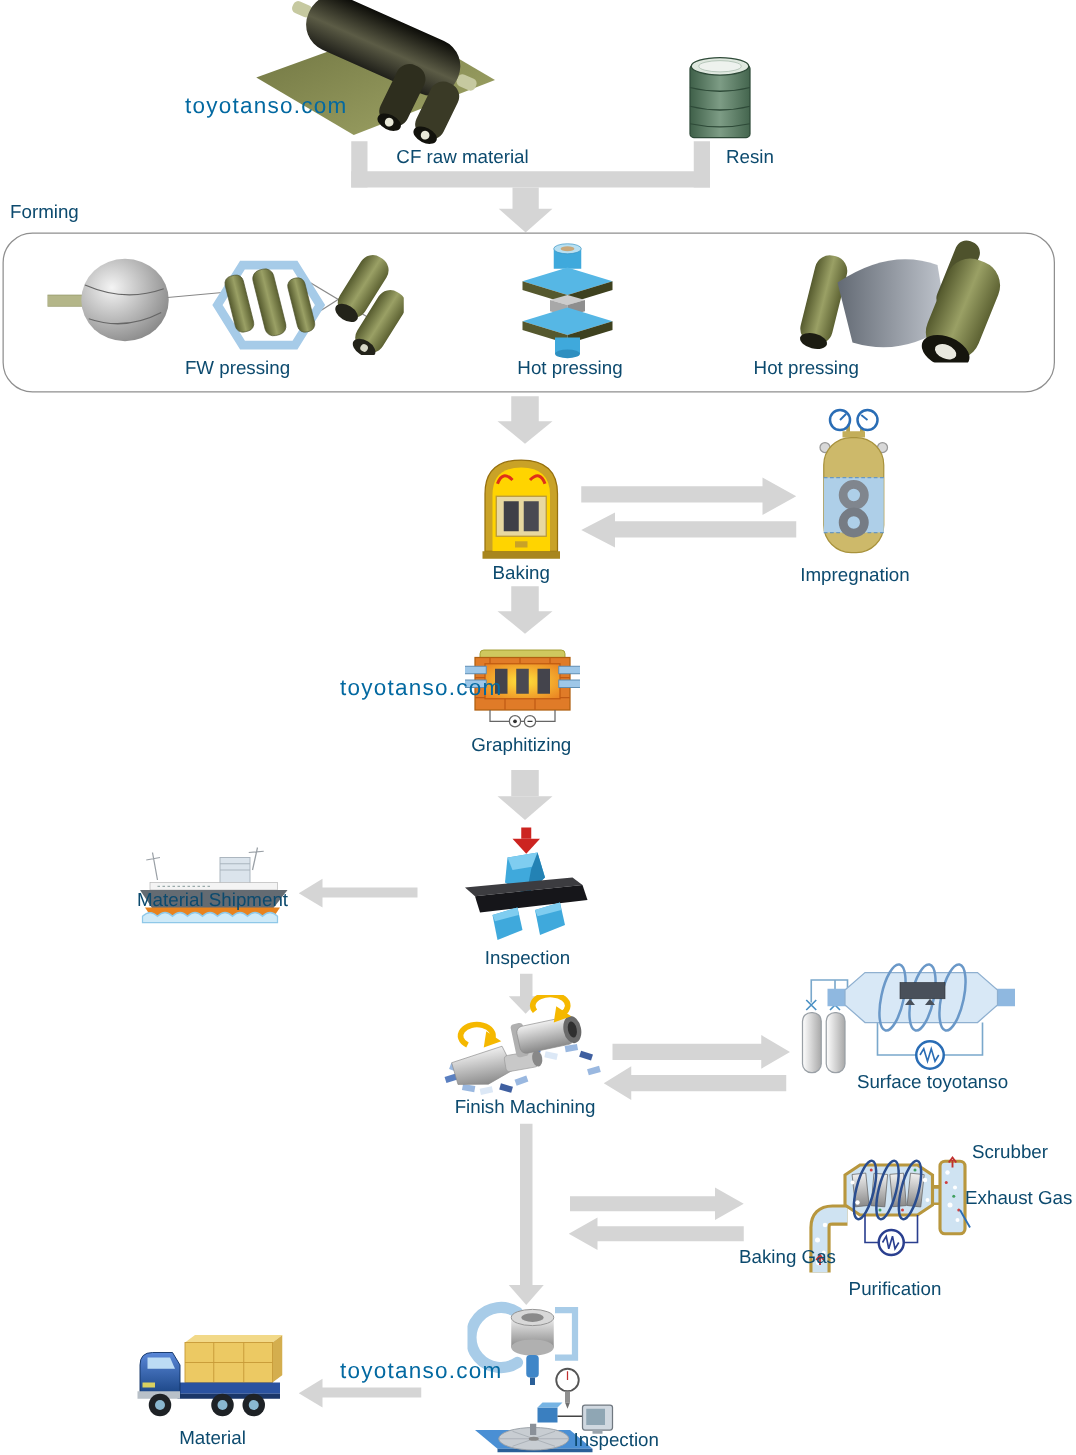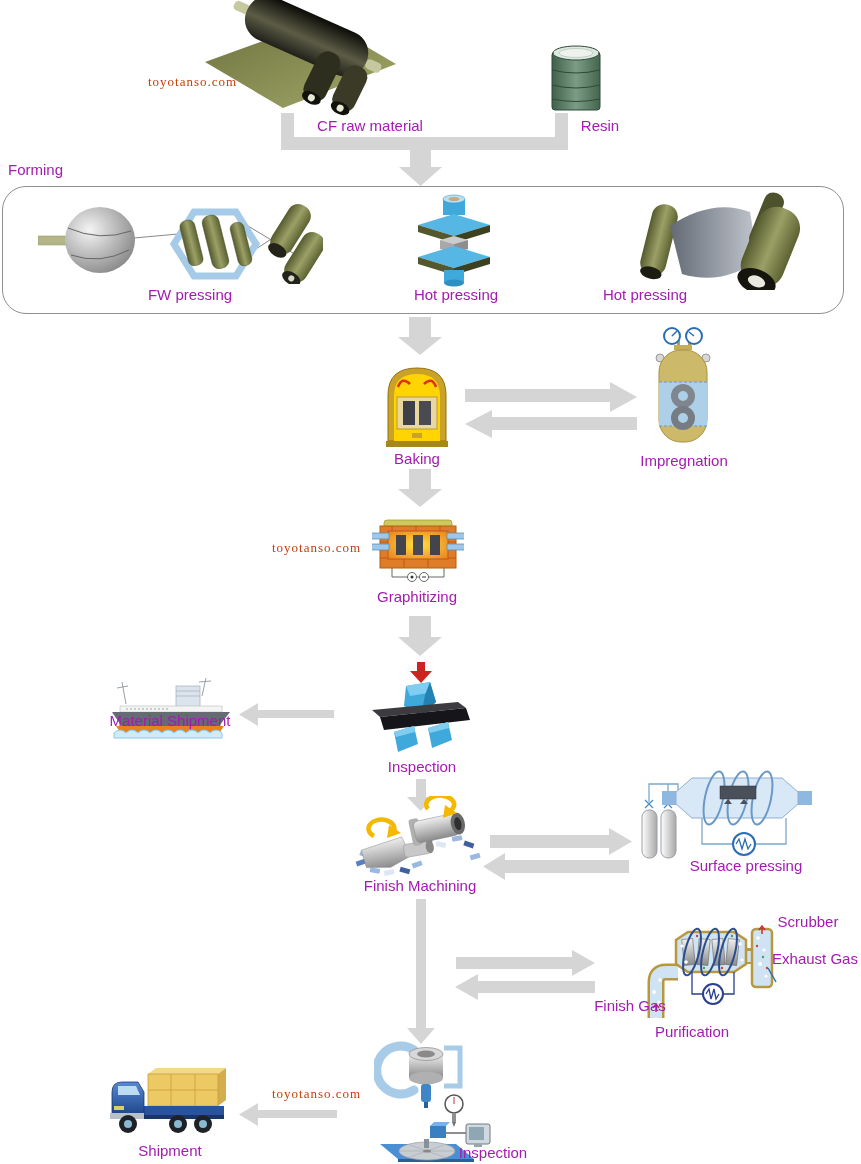--- a/index.html
+++ b/index.html
@@ -1,22 +1,22 @@
 <!DOCTYPE html>
 <html><head>
 <meta charset="utf-8">
 <style>
   html,body{margin:0;padding:0;background:#fff;}
   .canvas{position:relative;width:861px;height:1164px;background:#fff;overflow:hidden;
           font-family:"Liberation Sans","DejaVu Sans",sans-serif;}
   .connectors{position:absolute;left:0;top:0;}
   .icon{position:absolute;}
-  .label{position:absolute;font-size:15px;color:#a21caf;white-space:nowrap;}
+  .label{position:absolute;font-size:15px;color:#0c4a6e;white-space:nowrap;}
   .label.center{transform:translateX(-50%);}
-  .watermark{position:absolute;font-size:13px;color:#c2410c;letter-spacing:1px;white-space:nowrap;font-family:Liberation Serif, serif;}
+  .watermark{position:absolute;font-size:18px;color:#0369a1;letter-spacing:1px;white-space:nowrap;}
   .forming-box{position:absolute;left:2px;top:186px;width:840px;height:126px;
                border:1px solid #8f8f8f;border-radius:24px;background:transparent;}
 </style>
 </head>
 <body>
 
 <div class="canvas">
 
   <svg width="0" height="0" style="position:absolute">
     <defs>
@@ -427,25 +427,25 @@
   <div class="label" style="left:8px;top:161px">Forming</div>
   <div class="label center" style="left:190px;top:286px">FW pressing</div>
   <div class="label center" style="left:456px;top:286px">Hot pressing</div>
   <div class="label center" style="left:645px;top:286px">Hot pressing</div>
   <div class="label center" style="left:417px;top:450px">Baking</div>
   <div class="label center" style="left:684px;top:452px">Impregnation</div>
   <div class="label center" style="left:417px;top:588px">Graphitizing</div>
   <div class="label center" style="left:170px;top:712px">Material Shipment</div>
   <div class="label center" style="left:422px;top:758px">Inspection</div>
   <div class="label center" style="left:420px;top:877px">Finish Machining</div>
-  <div class="label center" style="left:746px;top:857px">Surface pressing</div>
+  <div class="label center" style="left:746px;top:857px">Surface toyotanso</div>
   <div class="label center" style="left:808px;top:913px">Scrubber</div>
-  <div class="label center" style="left:630px;top:997px">Finish Gas</div>
+  <div class="label center" style="left:630px;top:997px">Baking Gas</div>
   <div class="label center" style="left:815px;top:950px">Exhaust Gas</div>
-  <div class="label center" style="left:692px;top:1023px">Purification</div>
-  <div class="label center" style="left:170px;top:1142px">Shipment</div>
+  <div class="label center" style="left:716px;top:1023px">Purification</div>
+  <div class="label center" style="left:170px;top:1142px">Material</div>
   <div class="label center" style="left:493px;top:1144px">Inspection</div>
 
   <div class="watermark" style="left:148px;top:74px">toyotanso.com</div>
   <div class="watermark" style="left:272px;top:540px">toyotanso.com</div>
   <div class="watermark" style="left:272px;top:1086px">toyotanso.com</div>
 
 </div>
 
 </body></html>

